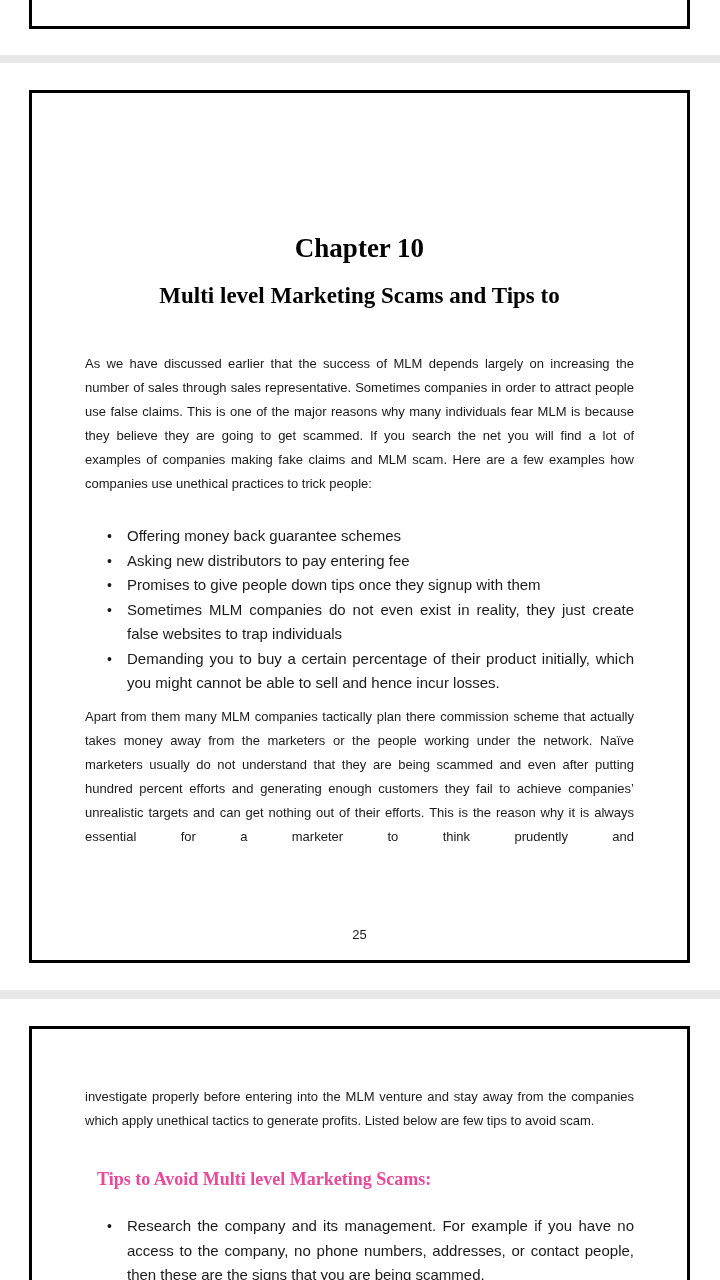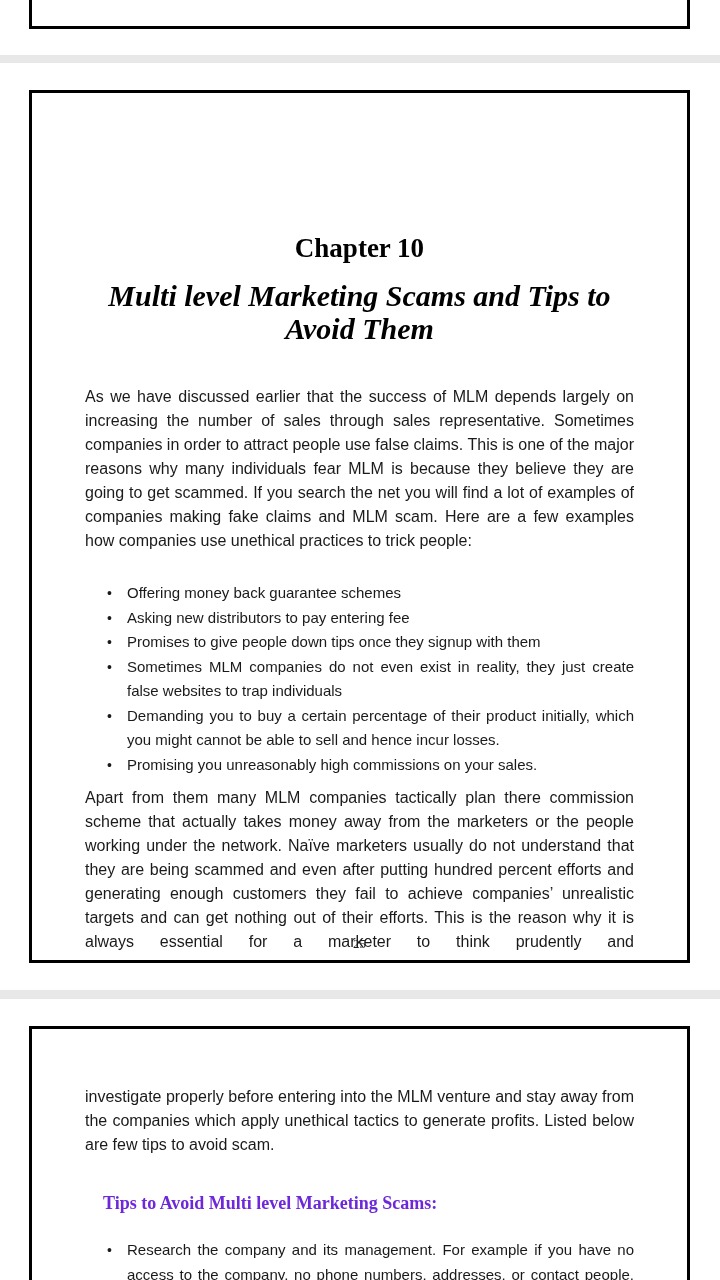--- a/index.html
+++ b/index.html
@@ -26,50 +26,50 @@
   .content2 { padding: 56px 53px 0 53px; }
 
   .chapter-label {
     margin: 0; text-align: center;
     font-family: "Liberation Serif", serif; font-weight: bold;
     font-size: 27px; line-height: 34px; color: #000000;
   }
   .chapter-title {
     margin: 14px 0 0 0; text-align: center;
     font-family: "Liberation Serif", serif; font-weight: bold;
-    font-size: 30px; line-height: 33px; color: #000000; font-style: italic;
+    font-size: 23px; line-height: 33px; color: #000000;
   }
   .chapter-title span { display: block; }
 
   .body-text {
-    margin: 0; font-size: 16px; line-height: 24px;
+    margin: 0; font-size: 13px; line-height: 24px;
     color: #1a1a1a; text-align: justify;
   }
   .para1 { margin-top: 40px; margin-bottom: 28px; }
   .para2 { margin-top: 9px; text-align-last: justify; }
 
   ul.doc-list { list-style: none; margin: 0; padding: 0 0 0 22px; }
   ul.doc-list li {
     position: relative; padding-left: 20px;
     font-size: 15px; line-height: 24.5px; color: #1a1a1a; text-align: justify;
   }
   ul.doc-list li::before {
     content: "\2022"; position: absolute; left: 0; top: 0;
     font-size: 14px; color: #1a1a1a;
   }
 
   .page-number {
-    position: absolute; left: 0; right: 0; bottom: 8px;
-    text-align: center; font-size: 13px; color: #1a1a1a; font-family: Liberation Serif, serif;
+    position: absolute; left: 0; right: 0; bottom: 18px;
+    text-align: center; font-size: 13px; color: #1a1a1a;
   }
 
   .tips-heading {
-    margin: 34px 0 0 18px;
+    margin: 34px 0 0 12px;
     font-family: "Liberation Serif", serif; font-weight: bold;
-    font-size: 18px; line-height: 24px; color: #6d28d9;
+    font-size: 18px; line-height: 24px; color: #ec4899;
     text-align: left;
   }
   .list-next { margin-top: 23px !important; }
 </style>
 </head>
 <body>
 
 <div class="viewer">
 
   <section class="page page-prev">
@@ -77,30 +77,28 @@
   </section>
 
   <div class="page-gap page-gap-top"></div>
 
   <section class="page page-main">
     <div class="pframe pframe-main">
       <div class="content">
         <h1 class="chapter-label">Chapter 10</h1>
         <h2 class="chapter-title">
           <span>Multi level Marketing Scams and Tips to</span>
-          <span>Avoid Them</span>
         </h2>
         <p class="body-text para1">As we have discussed earlier that the success of MLM depends largely on increasing the number of sales through sales representative. Sometimes companies in order to attract people use false claims. This is one of the major reasons why many individuals fear MLM is because they believe they are going to get scammed. If you search the net you will find a lot of examples of companies making fake claims and MLM scam. Here are a few examples how companies use unethical practices to trick people:</p>
         <ul class="doc-list">
           <li>Offering money back guarantee schemes</li>
           <li>Asking new distributors to pay entering fee</li>
           <li>Promises to give people down tips once they signup with them</li>
           <li>Sometimes MLM companies do not even exist in reality, they just create false websites to trap individuals</li>
           <li>Demanding you to buy a certain percentage of their product initially, which you might cannot be able to sell and hence incur losses.</li>
-          <li>Promising you unreasonably high commissions on your sales.</li>
         </ul>
         <p class="body-text para2">Apart from them many MLM companies tactically plan there commission scheme that actually takes money away from the marketers or the people working under the network. Naïve marketers usually do not understand that they are being scammed and even after putting hundred percent efforts and generating enough customers they fail to achieve companies’ unrealistic targets and can get nothing out of their efforts. This is the reason why it is always essential for a marketer to think prudently and</p>
       </div>
       <div class="page-number">25</div>
     </div>
   </section>
 
   <div class="page-gap"></div>
 
   <section class="page page-next">

